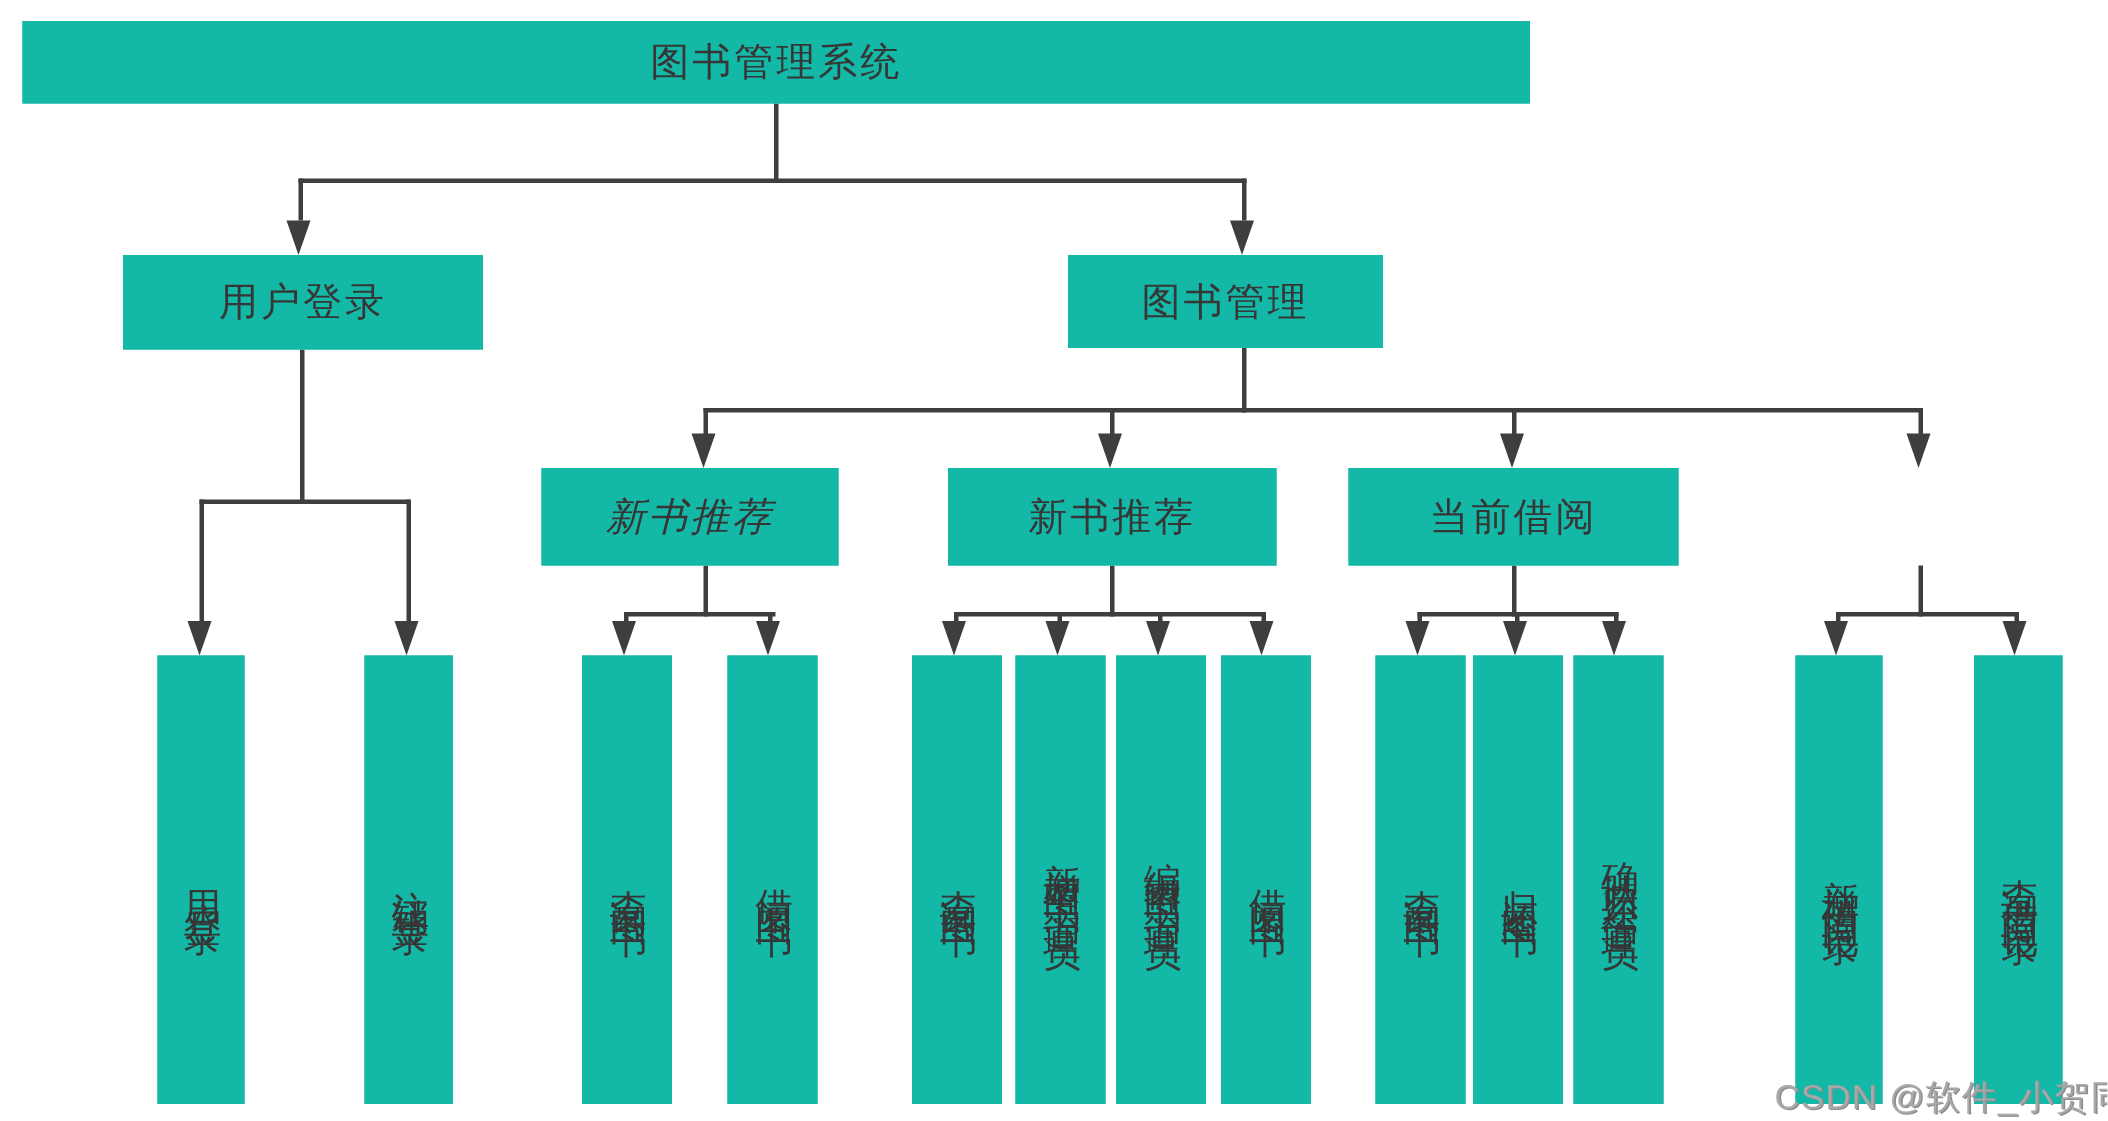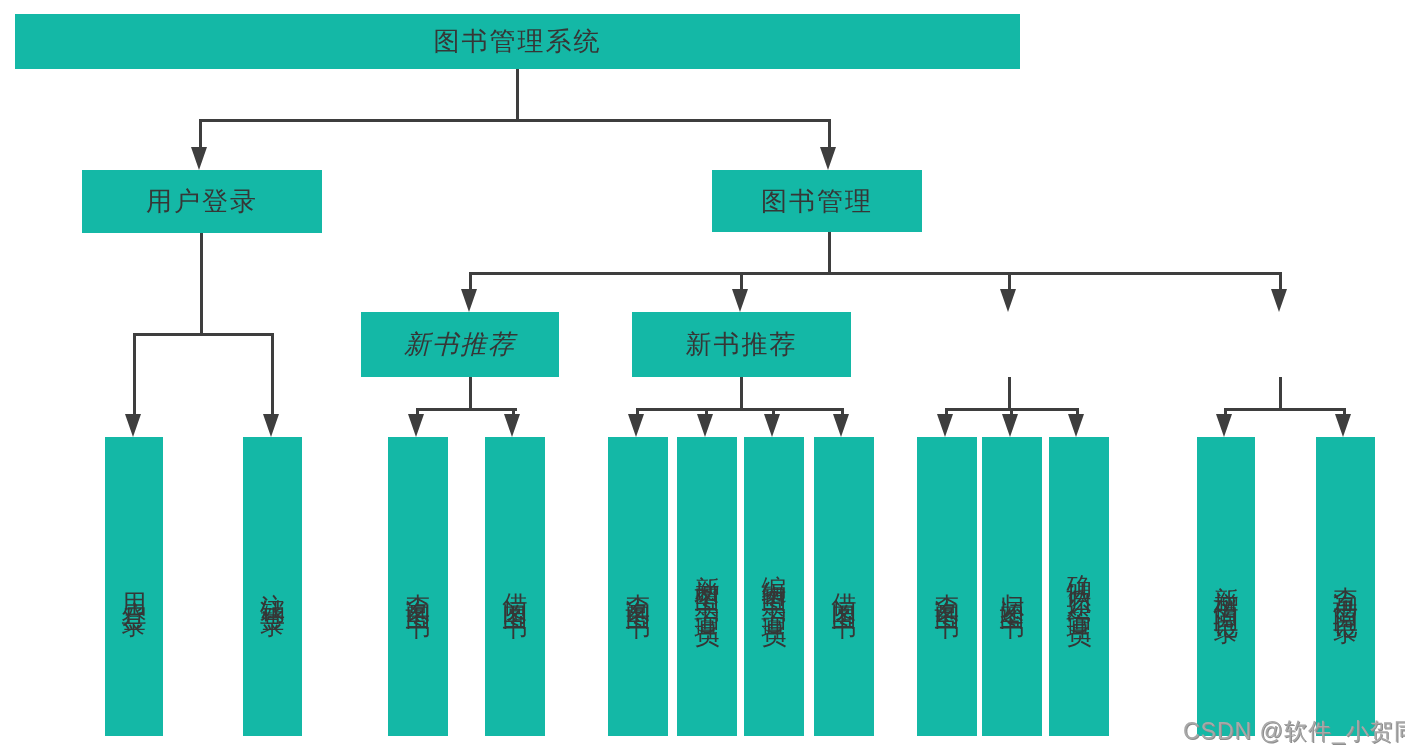--- a/index.html
+++ b/index.html
@@ -108,20 +108,23 @@
   <div class="arrow" style="left:1000px; top:289px;"></div>
   <div class="vline" style="left:1279px; top:272px; height:18px;"></div>
   <div class="arrow" style="left:1271px; top:289px;"></div>
 
   <div class="box" style="left:361px; top:312px; width:198px; height:65px;font-style:italic;">
     <span>新书推荐</span>
   </div>
   <div class="box" style="left:632px; top:312px; width:219px; height:65px;">
     <span>新书推荐</span>
   </div>
+  <div class="box" style="left:899px; top:312px; width:220px; height:65px;">
+    <span>当前借阅</span>
+  </div>
 
   <div class="vline" style="left:469px; top:377px; height:34px;"></div>
   <div class="hline" style="left:416px; top:408px; width:101px;"></div>
   <div class="vline" style="left:416px; top:408px; height:8px;"></div>
   <div class="arrow" style="left:408px; top:414px;"></div>
   <div class="vline" style="left:512px; top:408px; height:8px;"></div>
   <div class="arrow" style="left:504px; top:414px;"></div>
 
   <div class="vline" style="left:740px; top:377px; height:34px;"></div>
   <div class="hline" style="left:636px; top:408px; width:208px;"></div>

